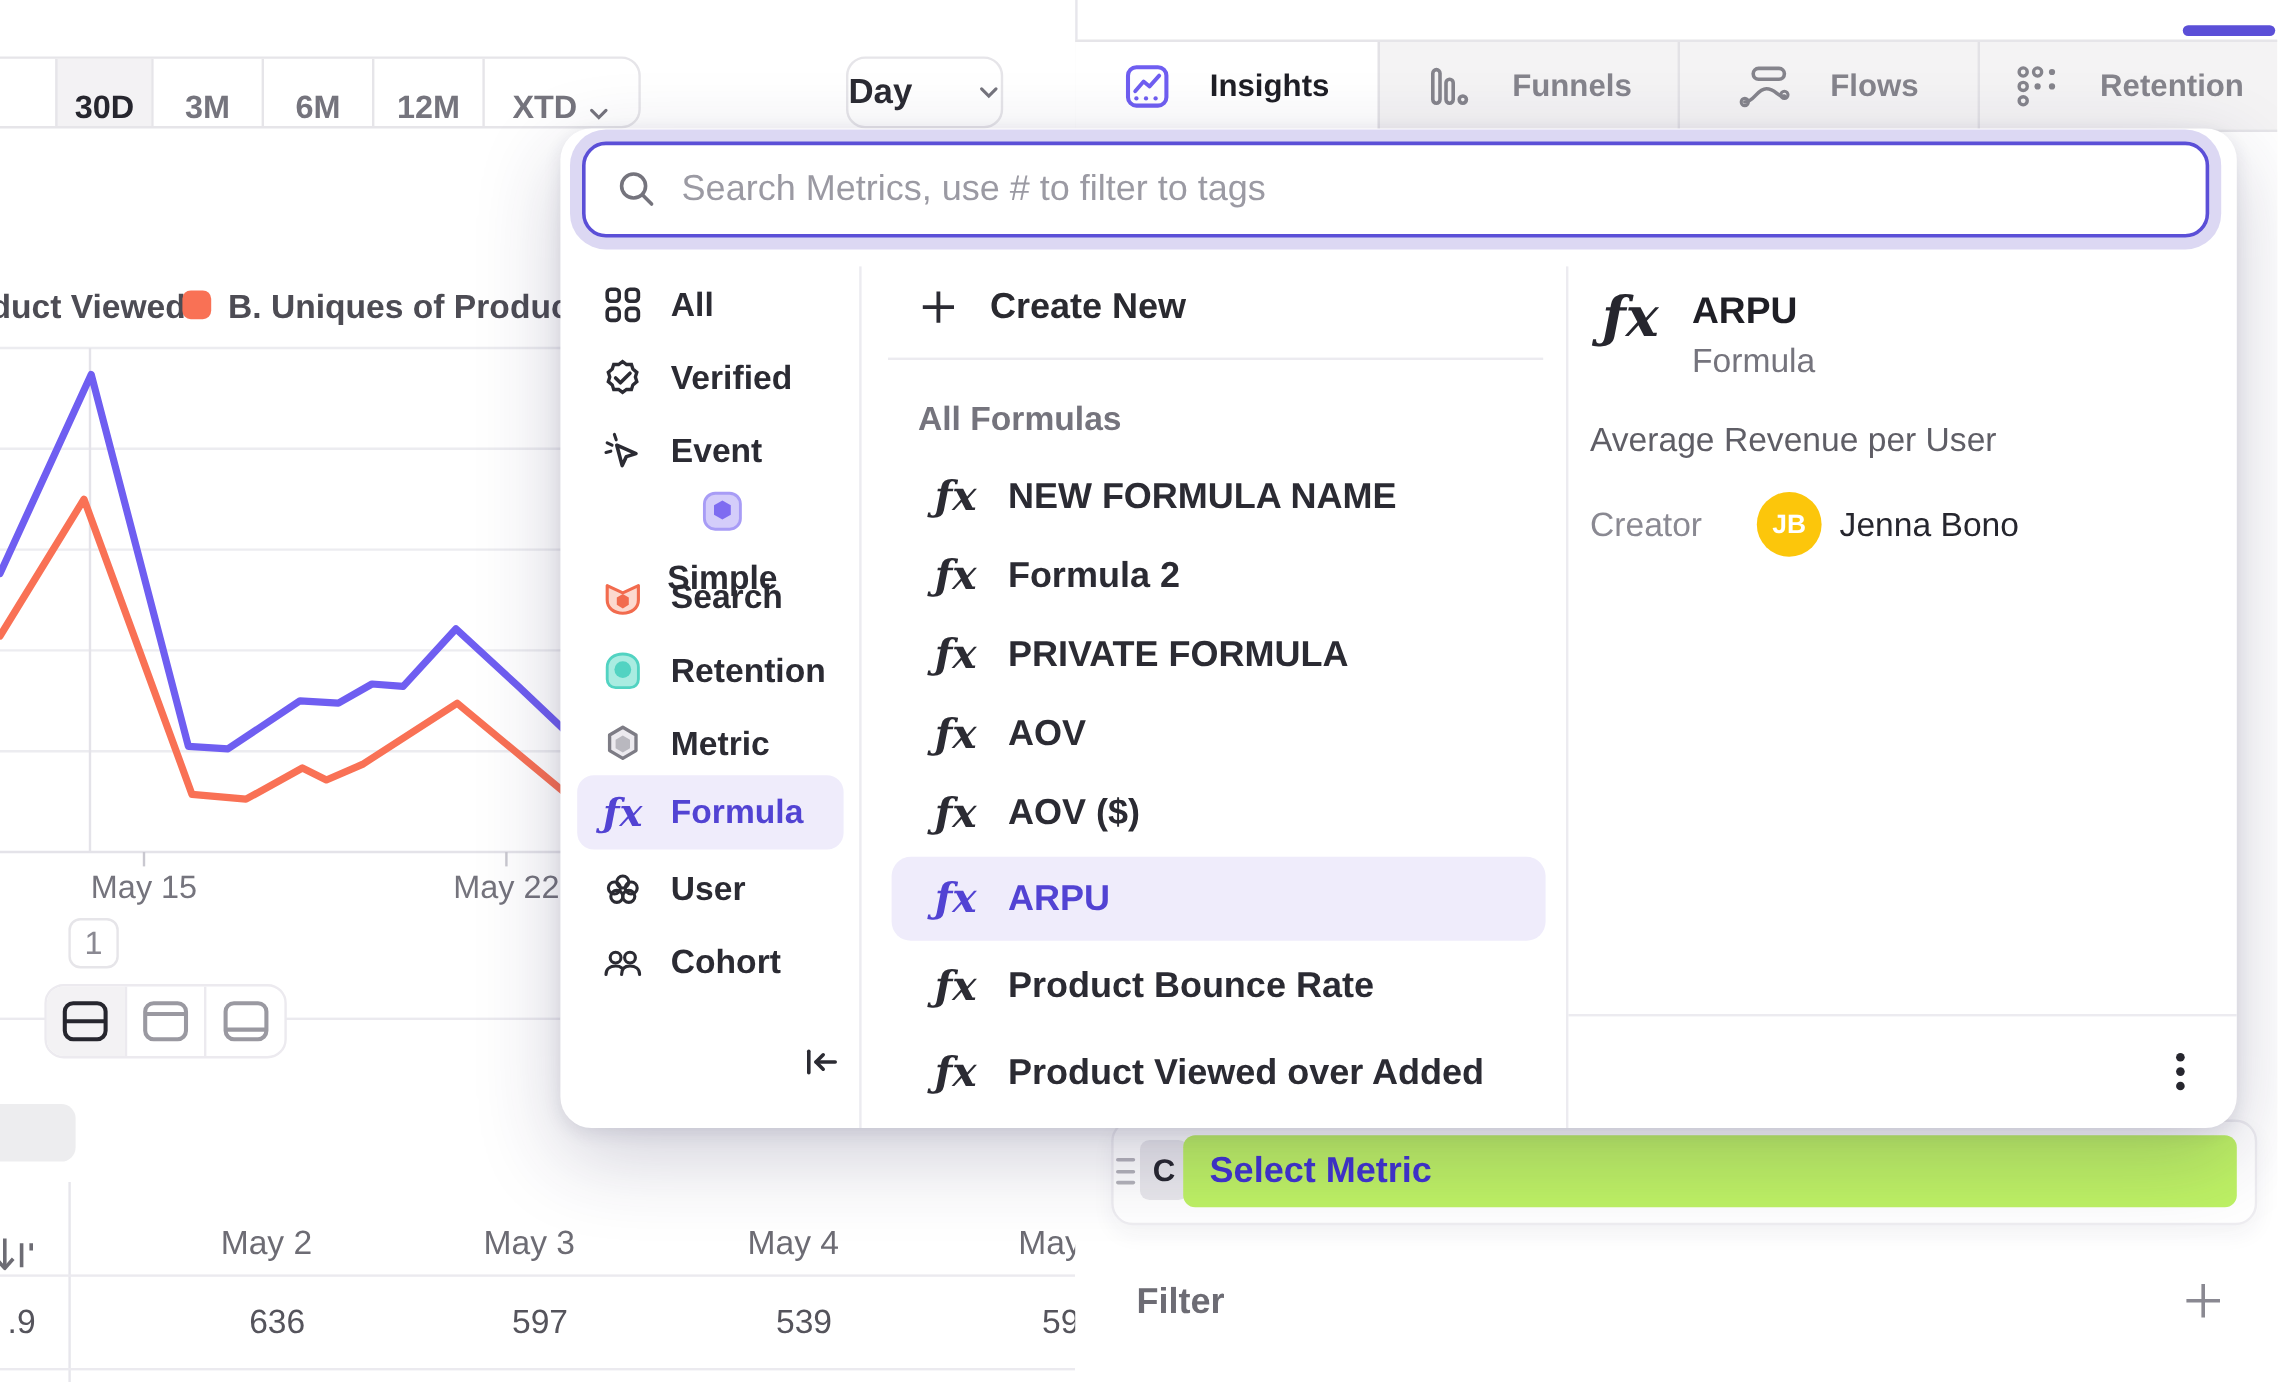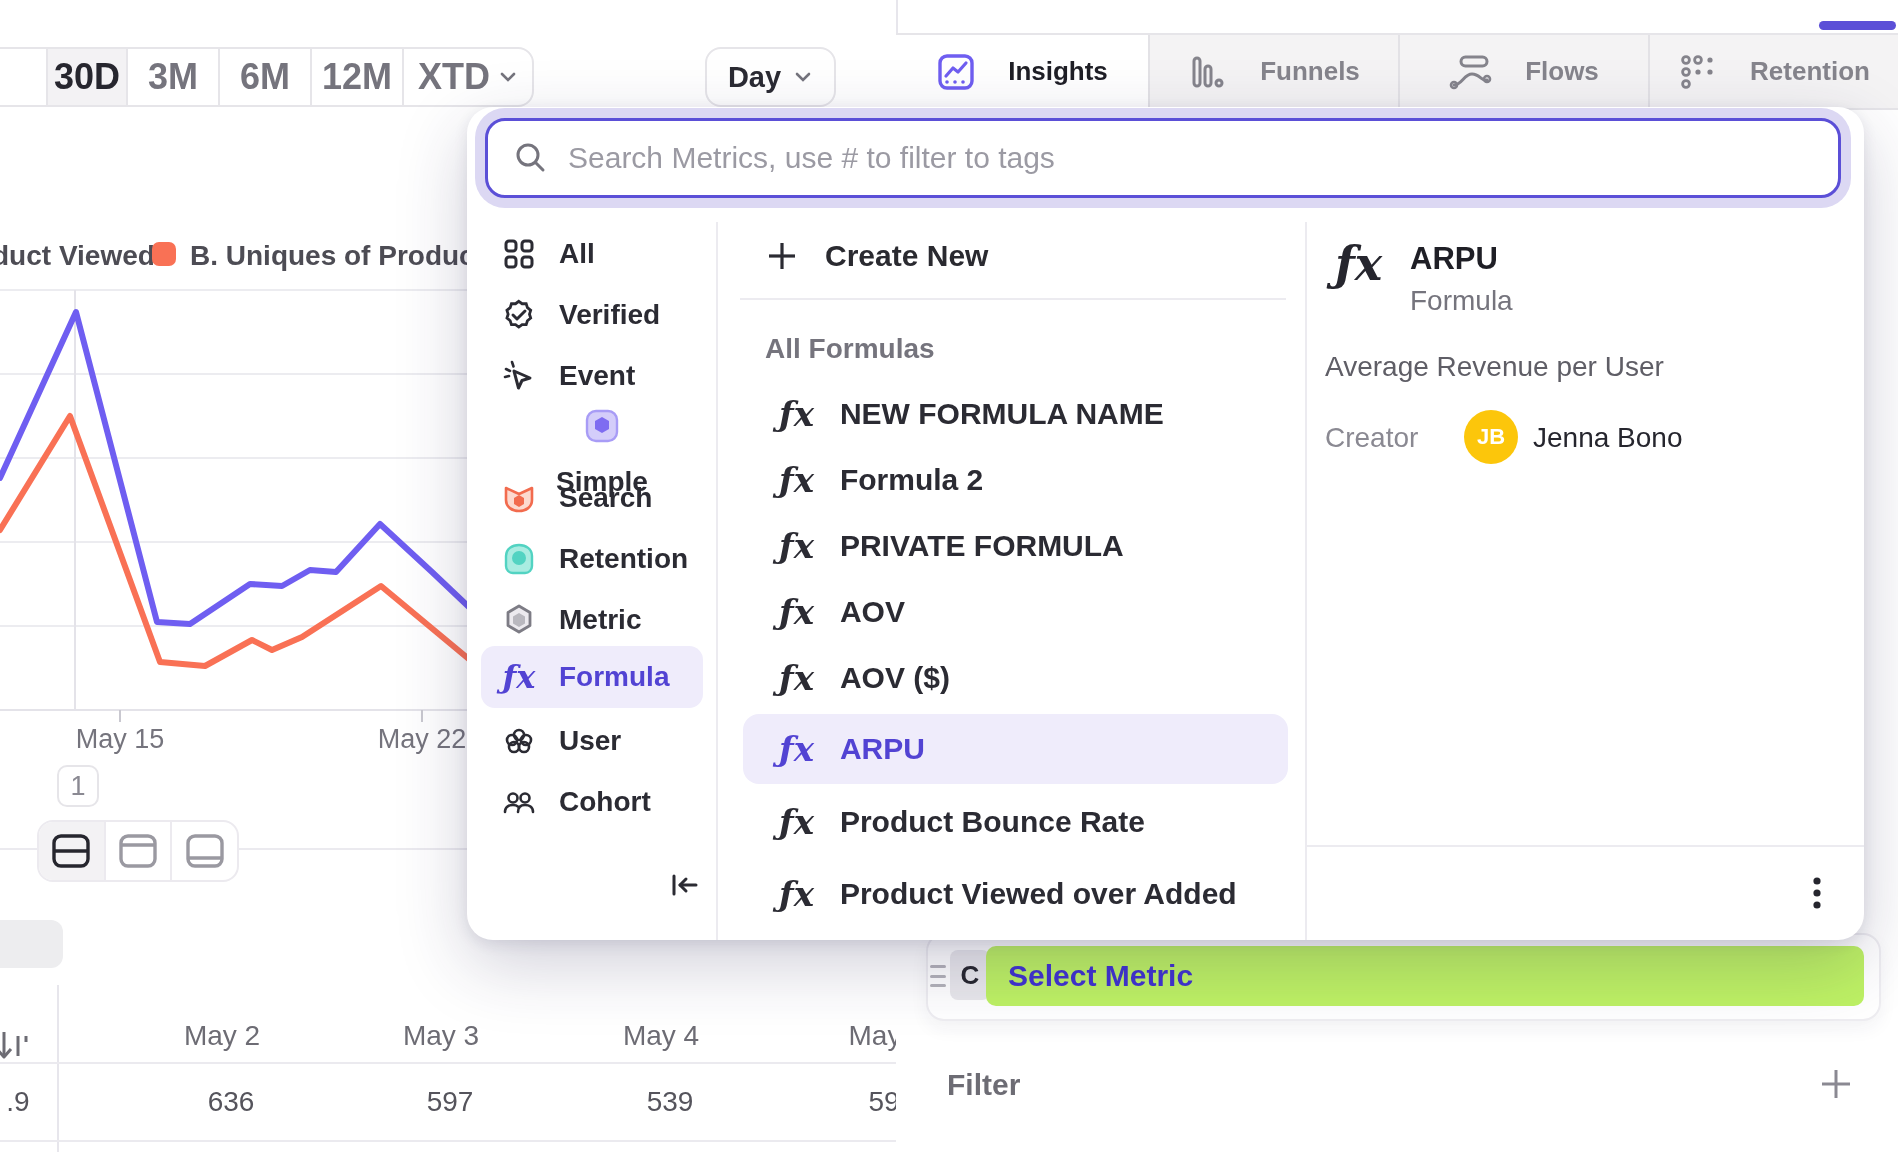--- a/index.html
+++ b/index.html
@@ -5,27 +5,27 @@
   html,body{margin:0;padding:0;background:#fff;}
   .screen{position:relative;width:1898px;height:1152px;overflow:hidden;background:#fff;
           font-family:"Liberation Sans",sans-serif;color:#2a2a30;}
   .abs{position:absolute;}
   .hline{position:absolute;height:2px;background:#ebeaef;}
   .vline{position:absolute;width:2px;background:#e7e6ec;}
 
   
   .seg-group{position:absolute;left:-30px;top:47px;height:56px;display:flex;
              border:2px solid #e6e5e9;border-radius:16px;background:#fff;overflow:hidden;}
-  .seg{display:flex;align-items:center;justify-content:center;gap:8px;
-       font-size:36px;font-weight:700;color:#75747d;border-right:0;border-left:2px solid #e6e5e9;}
+  .seg{display:flex;align-items:flex-end;justify-content:center;gap:8px;
+       font-size:27px;font-weight:700;color:#75747d;border-right:0;border-left:2px solid #e6e5e9;}
   .seg:first-child{border-left:0;}
   .seg.sel{background:#f3f2f4;color:#26262e;}
   .chev{width:20px;height:20px;}
   .daybtn{position:absolute;left:705px;top:47px;width:127px;height:56px;border:2px solid #e6e5e9;
-          border-radius:16px;background:#fff;display:flex;align-items:center;justify-content:center;
+          border-radius:16px;background:#fff;display:flex;align-items:center;justify-content:space-between;
           gap:12px;font-size:29px;font-weight:700;color:#2b2b33;}
 
   
   .tabs-wrap{position:absolute;left:896px;top:0;width:1002px;height:106px;background:#fff;}
   .tabbar{position:absolute;left:0;top:33px;width:1002px;height:73px;background:#f4f3f4;
           border-top:2px solid #e6e5e9;border-bottom:2px solid #e6e5e9;display:flex;}
   .tab{flex:1;display:flex;align-items:center;justify-content:center;gap:32px;
        font-size:26px;font-weight:700;color:#85848c;border-left:2px solid #e3e2e6;}
   .tab:first-child{border-left:0;}
   .tab.sel{background:#fff;color:#1f1f26;border-bottom:2px solid #fff;margin-bottom:-2px;}

